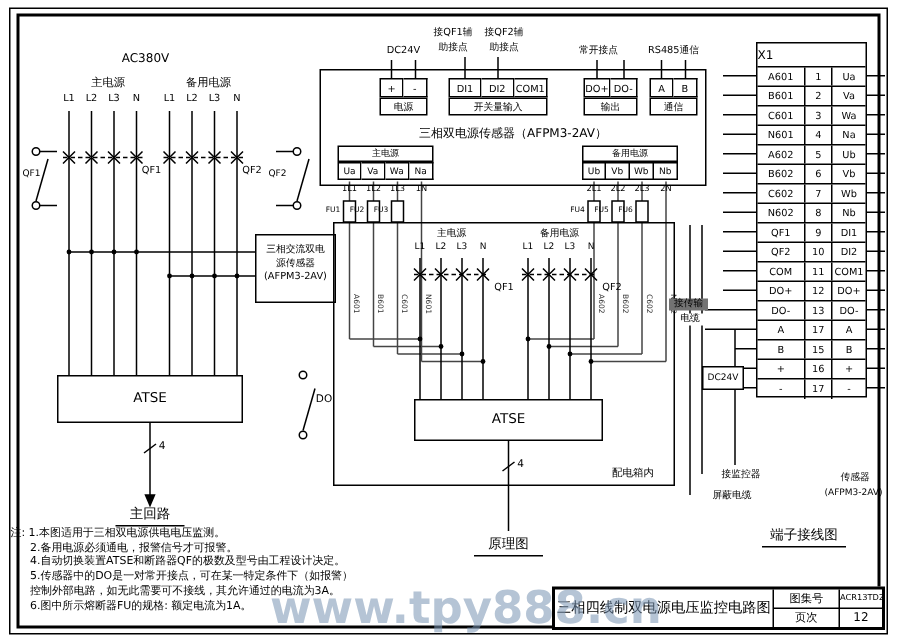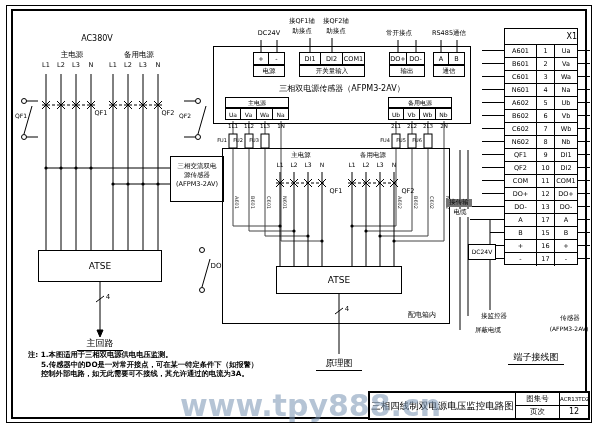--- a/index.html
+++ b/index.html
@@ -10,21 +10,21 @@
   .cap{border-bottom:1px solid #000;padding-bottom:1px;}
   .cells{position:absolute;display:flex;}
   .cells>div{border:1px solid #000;border-left:none;box-sizing:border-box;
              text-align:center;background:#fff;overflow:hidden;}
   .cells>div:first-child{border-left:1px solid #000;}
   .vlbl{position:absolute;writing-mode:vertical-rl;font-size:5px;color:#333;letter-spacing:0;}
   svg{position:absolute;left:0;top:0;}
   
   #x1table{position:absolute;left:504px;top:28px;width:74px;height:237px;
            border:1px solid #000;box-sizing:border-box;background:#fff;}
-  #x1table .hdr{height:16px;line-height:15px;text-align:right;font-size:8px;
+  #x1table .hdr{height:16px;line-height:15px;text-align:left;font-size:8px;
                 border-bottom:1px solid #000;box-sizing:border-box;}
   .trow{display:flex;height:13px;box-sizing:border-box;border-bottom:1px solid #000;
         font-size:6.5px;line-height:12px;text-align:center;}
   .trow:last-child{border-bottom:none;}
   .trow span{display:block;height:100%;box-sizing:border-box;}
   .trow .c1{width:32px;border-right:1px solid #000;}
   .trow .c2{width:18px;border-right:1px solid #000;}
   .trow .c3{width:22px;}
   #notes p{margin:0;font-size:7.3px;line-height:9.7px;white-space:nowrap;}
   #notes p.ind{padding-left:13px;}
@@ -252,24 +252,27 @@
     <div>源传感器</div>
     <div>(AFPM3-2AV)</div>
   </div>
 
   <div class="bx" style="left:38px;top:250px;width:124px;height:32px;font-size:9px;text-align:center;line-height:30px;"><span>ATSE</span></div>
 
   <div class="lbl" style="left:103px;top:293px;width:10px;font-size:7px;">4</div>
   <div class="lbl cap" style="left:77px;top:338px;width:46px;font-size:9px;">主回路</div>
   <div class="lbl" style="left:208px;top:262px;width:16px;font-size:7px;">DO</div>
 
-  <div id="notes" style="position:absolute;left:28px;top:350px;width:200px;font-weight:bold;">
+  <div id="notes" style="position:absolute;left:7px;top:350px;width:200px;">
     <p>注: 1.本图适用于三相双电源供电电压监测。</p>
+    <p class="ind">2.备用电源必须通电，报警信号才可报警。</p>
+    <p class="ind">4.自动切换装置ATSE和断路器QF的极数及型号由工程设计决定。</p>
     <p class="ind">5.传感器中的DO是一对常开接点，可在某一特定条件下（如报警）</p>
     <p class="ind">控制外部电路，如无此需要可不接线，其允许通过的电流为3A。</p>
+    <p class="ind">6.图中所示熔断器FU的规格: 额定电流为1A。</p>
   </div>
 
   <div class="lbl" style="left:250px;top:30px;width:38px;font-size:6.5px;">DC24V</div>
   <div class="lbl" style="left:286px;top:18px;width:32px;font-size:6.5px;">接QF1辅</div>
   <div class="lbl" style="left:288px;top:28px;width:28px;font-size:6.5px;">助接点</div>
   <div class="lbl" style="left:320px;top:18px;width:32px;font-size:6.5px;">接QF2辅</div>
   <div class="lbl" style="left:322px;top:28px;width:28px;font-size:6.5px;">助接点</div>
   <div class="lbl" style="left:379px;top:30px;width:40px;font-size:6.5px;">常开接点</div>
   <div class="lbl" style="left:421px;top:30px;width:56px;font-size:6.5px;">RS485通信</div>
 

